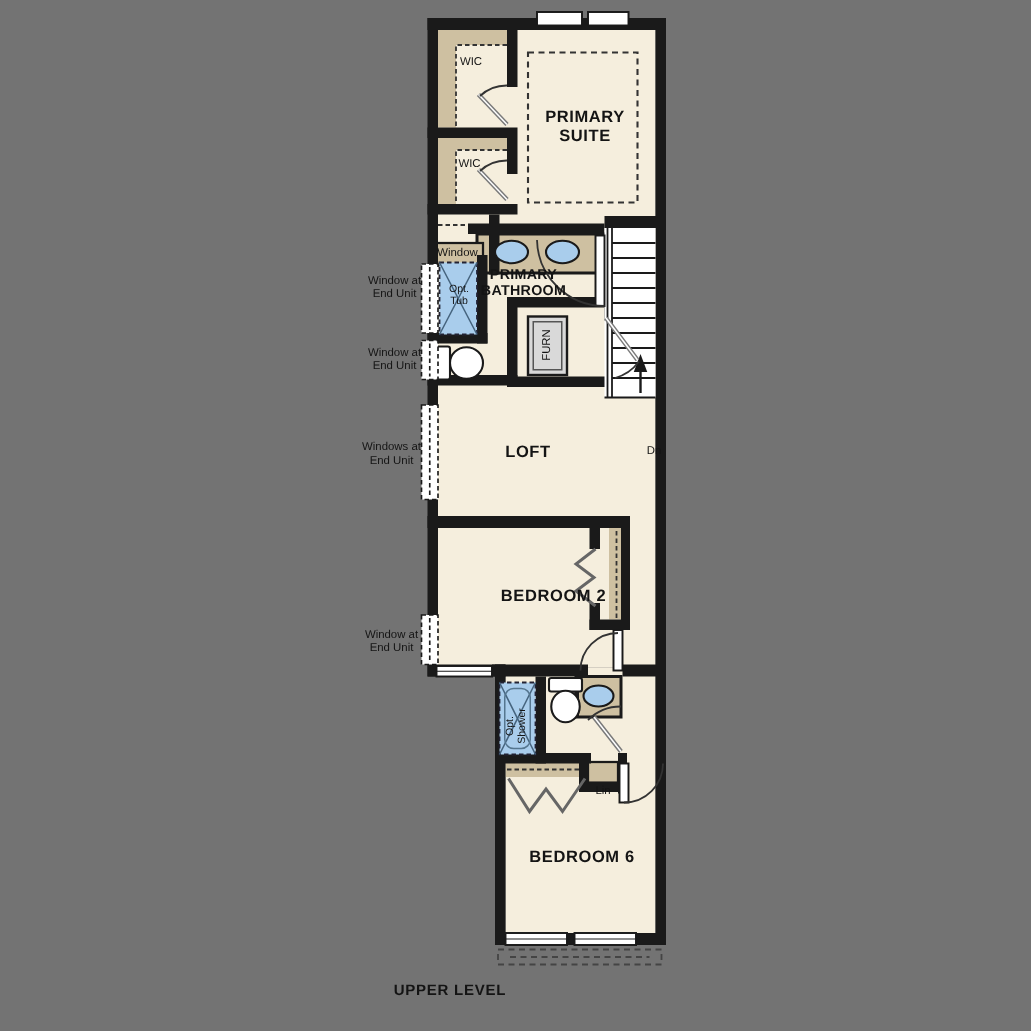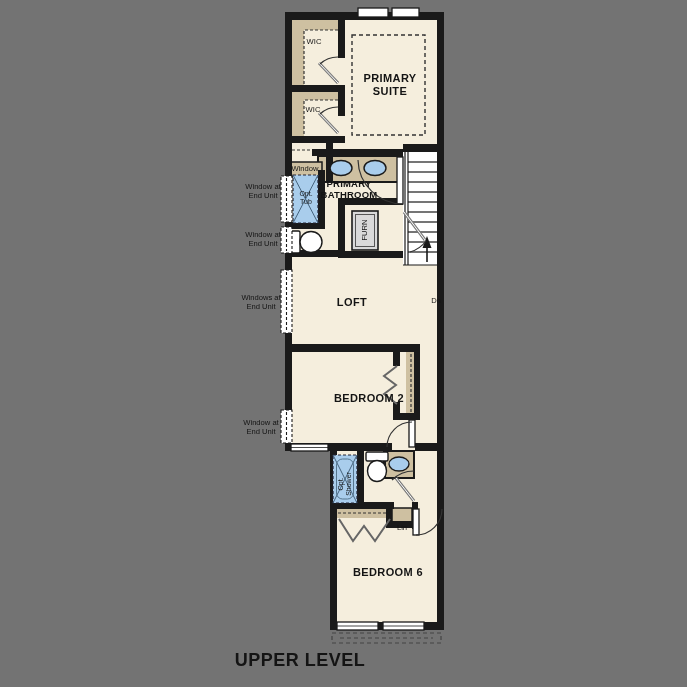--- a/index.html
+++ b/index.html
@@ -6,21 +6,21 @@
   #canvas{position:relative;width:687px;height:687px;background:#737373;overflow:hidden;
           font-family:"Liberation Sans", sans-serif;color:#141414;}
   #plan-svg{position:absolute;left:0;top:0;}
   .lbl{position:absolute;transform:translate(-50%,-50%);white-space:pre-line;text-align:center;
        line-height:1.18;color:#141414;}
   .room{font-weight:bold;font-size:11px;letter-spacing:.4px;}
   .room-sm{font-weight:bold;font-size:9.5px;letter-spacing:.2px;}
   .small{font-size:7.6px;}
   .tiny{font-size:7px;}
   .rot{transform:translate(-50%,-50%) rotate(-90deg);}
-  .title{font-weight:bold;font-size:18px;letter-spacing:.5px;}
+  .title{font-weight:bold;font-size:10px;letter-spacing:.5px;}
 </style>
 </head>
 <body>
 
 <div id="canvas">
 
 <svg id="plan-svg" width="687" height="687" viewBox="0 0 687 687">
 
   <g>
     <rect x="292" y="20" width="145" height="425" fill="#f5eedd"></rect>

